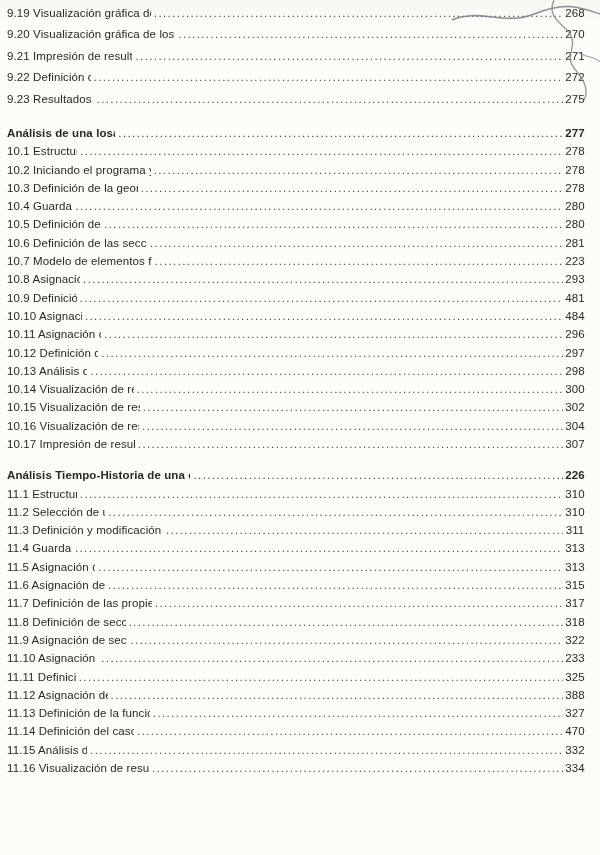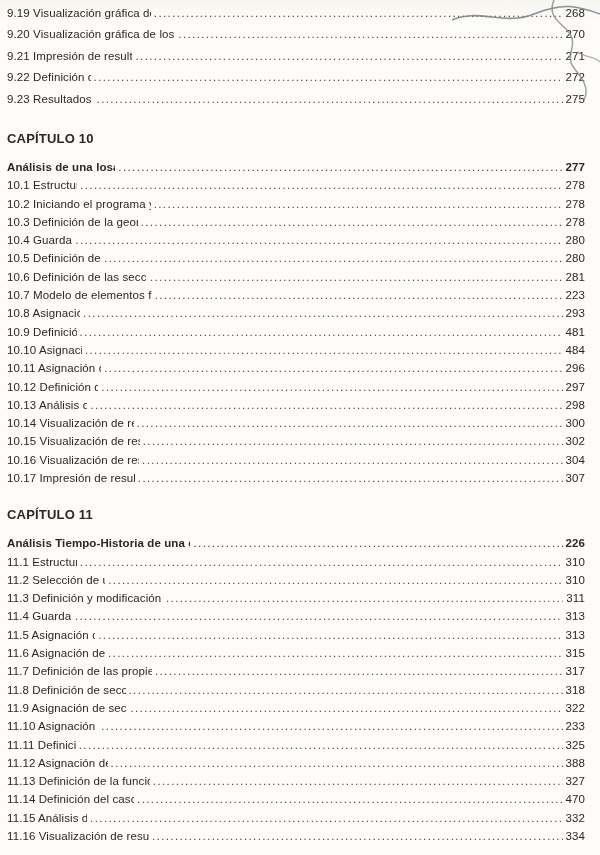--- a/index.html
+++ b/index.html
@@ -52,21 +52,21 @@
     margin: 0 2px 0 3px;
     color: #4a4641;
   }
   .toc-dots::after {
     content: "........................................................................................................................................................................................................";
     letter-spacing: 1.4px;
   }
   .toc-page-num {
     white-space: nowrap;
     flex: 0 0 auto;
-    text-align: right;
+    text-align: center;
     min-width: 20px;
   }
   .bold .toc-label,
   .bold .toc-page-num { font-weight: bold; }
   .bold .toc-dots { color: #3a3733; }
   .chapter-heading {
     font-size: 13px;
     font-weight: bold;
     letter-spacing: 0.2px;
     margin: 16px 0 0 0;
@@ -107,21 +107,20 @@
   </div>
       <div class="toc-row">
     <span class="toc-label">9.23 Resultados de Section Cuts</span>
     <span class="toc-dots"></span>
     <span class="toc-page-num">275</span>
   </div>
     </div>
 
   <div id="chapters-root">
       <section class="chapter">
-        <h2 class="chapter-heading">CAPÍTULO 10</h2>
         <div class="toc-row bold chapter-title-row">
     <span class="toc-label">Análisis de una losa con vigas tensadas</span>
     <span class="toc-dots"></span>
     <span class="toc-page-num">277</span>
   </div>
         <div class="chapter-items">
           <div class="toc-row">
     <span class="toc-label">10.1 Estructura a analizar</span>
     <span class="toc-dots"></span>
     <span class="toc-page-num">278</span>
@@ -202,21 +201,20 @@
     <span class="toc-page-num">304</span>
   </div>
           <div class="toc-row">
     <span class="toc-label">10.17 Impresión de resultados en un archivo de texto</span>
     <span class="toc-dots"></span>
     <span class="toc-page-num">307</span>
   </div>
         </div>
       </section>
       <section class="chapter">
-        <h2 class="chapter-heading">CAPÍTULO 11</h2>
         <div class="toc-row bold chapter-title-row">
     <span class="toc-label">Análisis Tiempo-Historia de una estructura de concreto armado de mediana altura</span>
     <span class="toc-dots"></span>
     <span class="toc-page-num">226</span>
   </div>
         <div class="chapter-items">
           <div class="toc-row">
     <span class="toc-label">11.1 Estructura a analizar</span>
     <span class="toc-dots"></span>
     <span class="toc-page-num">310</span>

